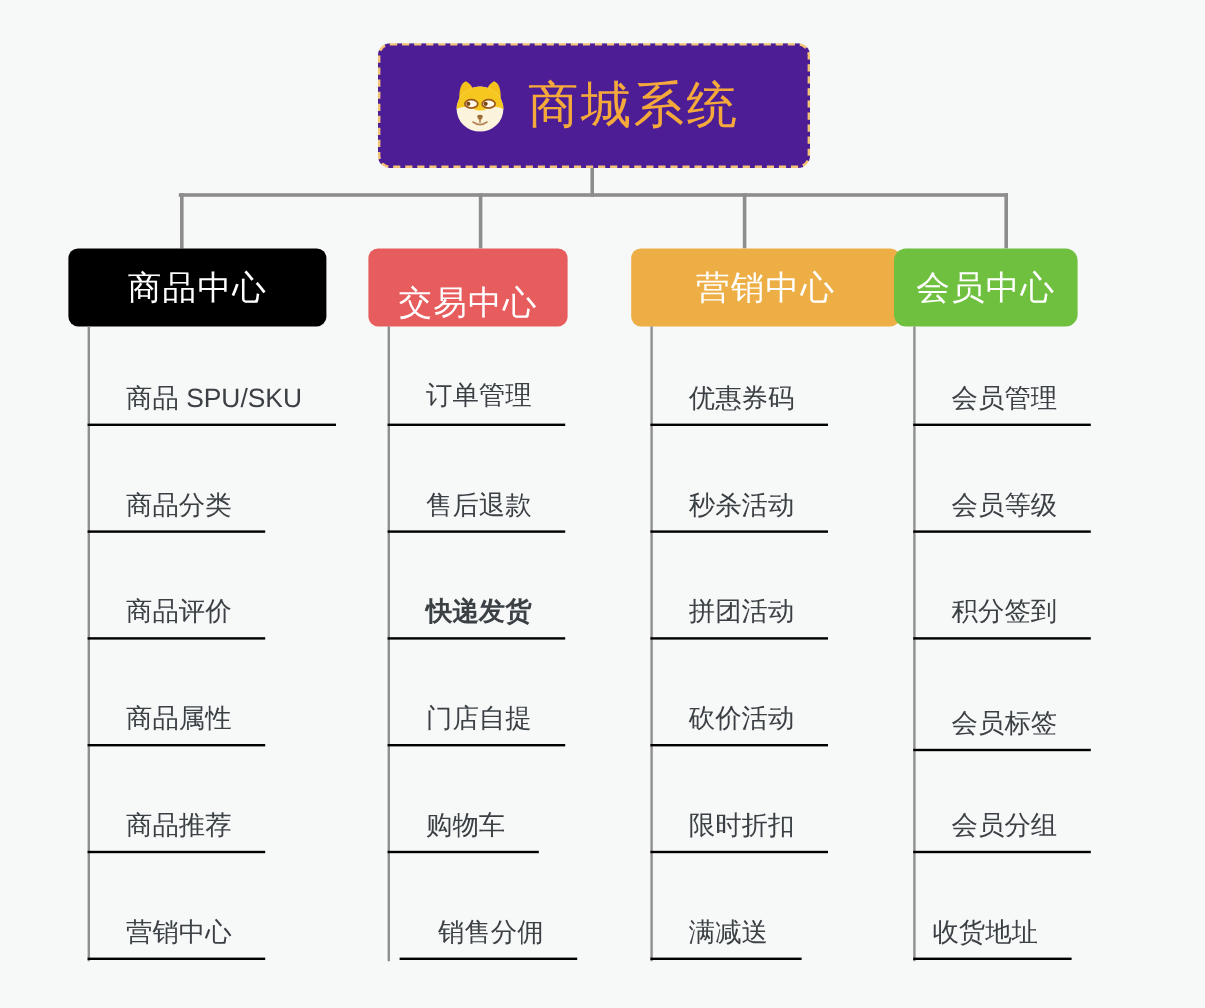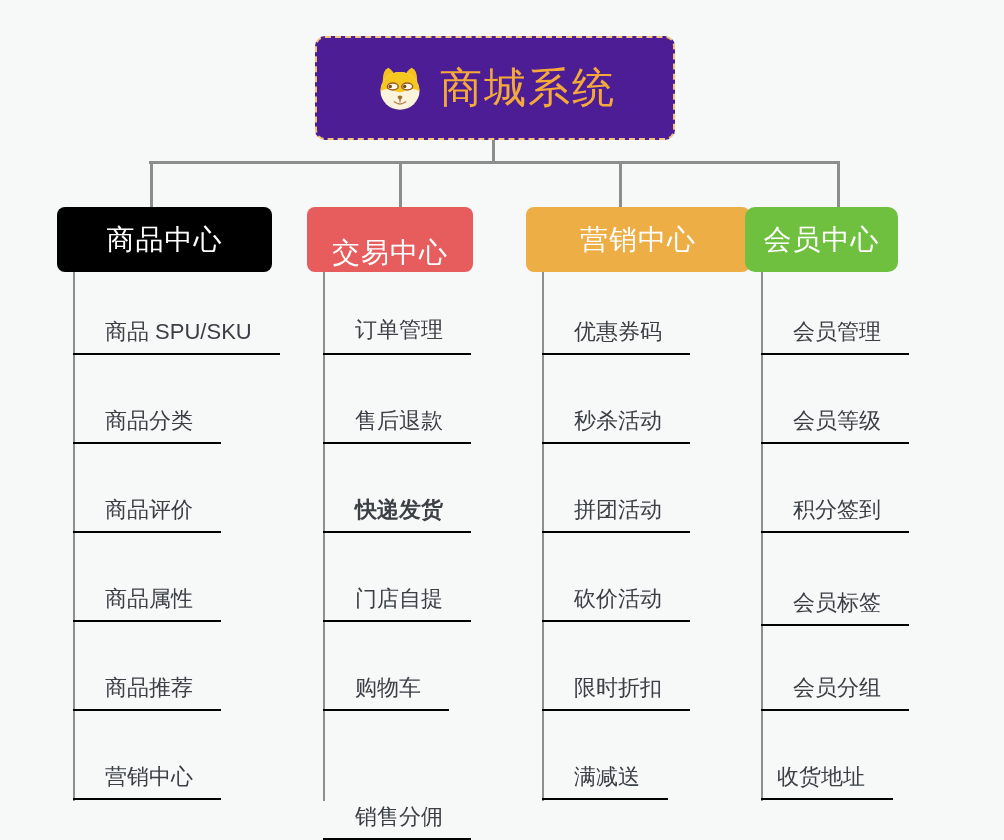--- a/index.html
+++ b/index.html
@@ -102,21 +102,21 @@
       <div class="leaf" style="left: 73px; top: 762px;">营销中心</div>
       <div class="branch-box" style="left: 307px; width: 166px; background: rgb(231, 92, 92); align-items: flex-end;">
         <span>交易中心</span>
       </div>
       <div class="spine" style="left: 323px; top: 272px; height: 529px;"></div>
       <div class="leaf" style="left: 323px; top: 317px; font-family: Liberation Mono, monospace;">订单管理</div>
       <div class="leaf" style="left: 323px; top: 406px;">售后退款</div>
       <div class="leaf" style="left: 323px; top: 495px; font-weight: bold;">快递发货</div>
       <div class="leaf" style="left: 323px; top: 584px;">门店自提</div>
       <div class="leaf" style="left: 323px; top: 673px;">购物车</div>
-      <div class="leaf" style="left: 323px; top: 762px; margin-top: 40px;">销售分佣</div>
+      <div class="leaf" style="left: 333px; top: 762px;">销售分佣</div>
       <div class="branch-box" style="left: 526px; width: 224px; background: rgb(236, 174, 69);">
         <span>营销中心</span>
       </div>
       <div class="spine" style="left: 542px; top: 272px; height: 529px;"></div>
       <div class="leaf" style="left: 542px; top: 317px;">优惠券码</div>
       <div class="leaf" style="left: 542px; top: 406px;">秒杀活动</div>
       <div class="leaf" style="left: 542px; top: 495px;">拼团活动</div>
       <div class="leaf" style="left: 542px; top: 584px;">砍价活动</div>
       <div class="leaf" style="left: 542px; top: 673px;">限时折扣</div>
       <div class="leaf" style="left: 542px; top: 762px;">满减送</div>

